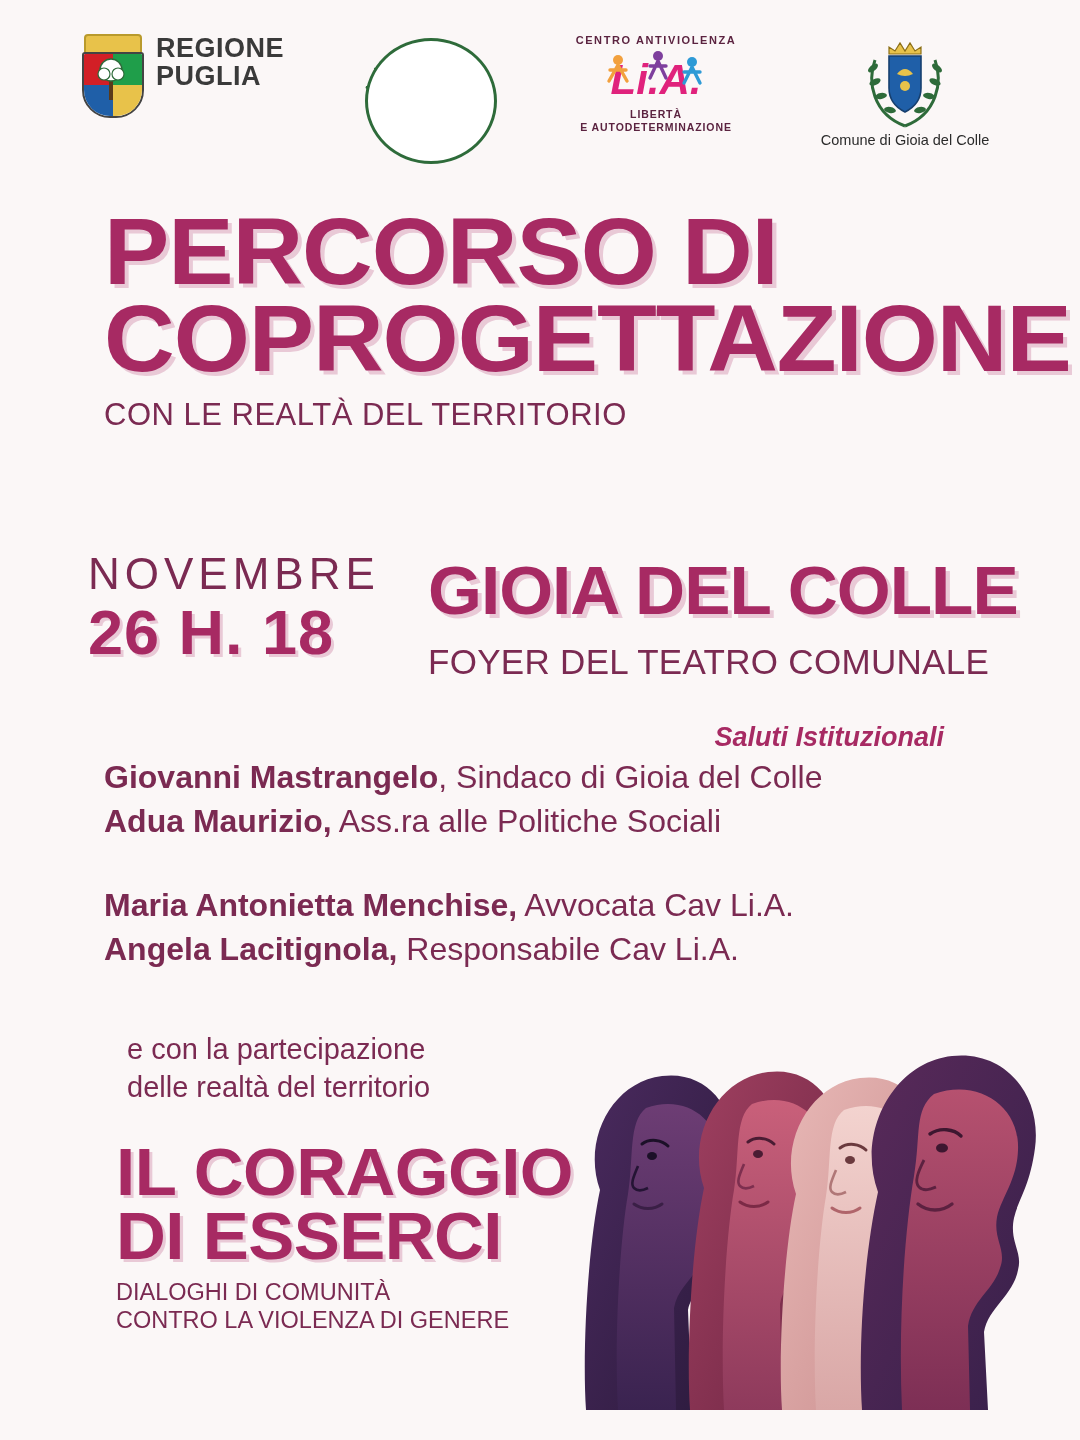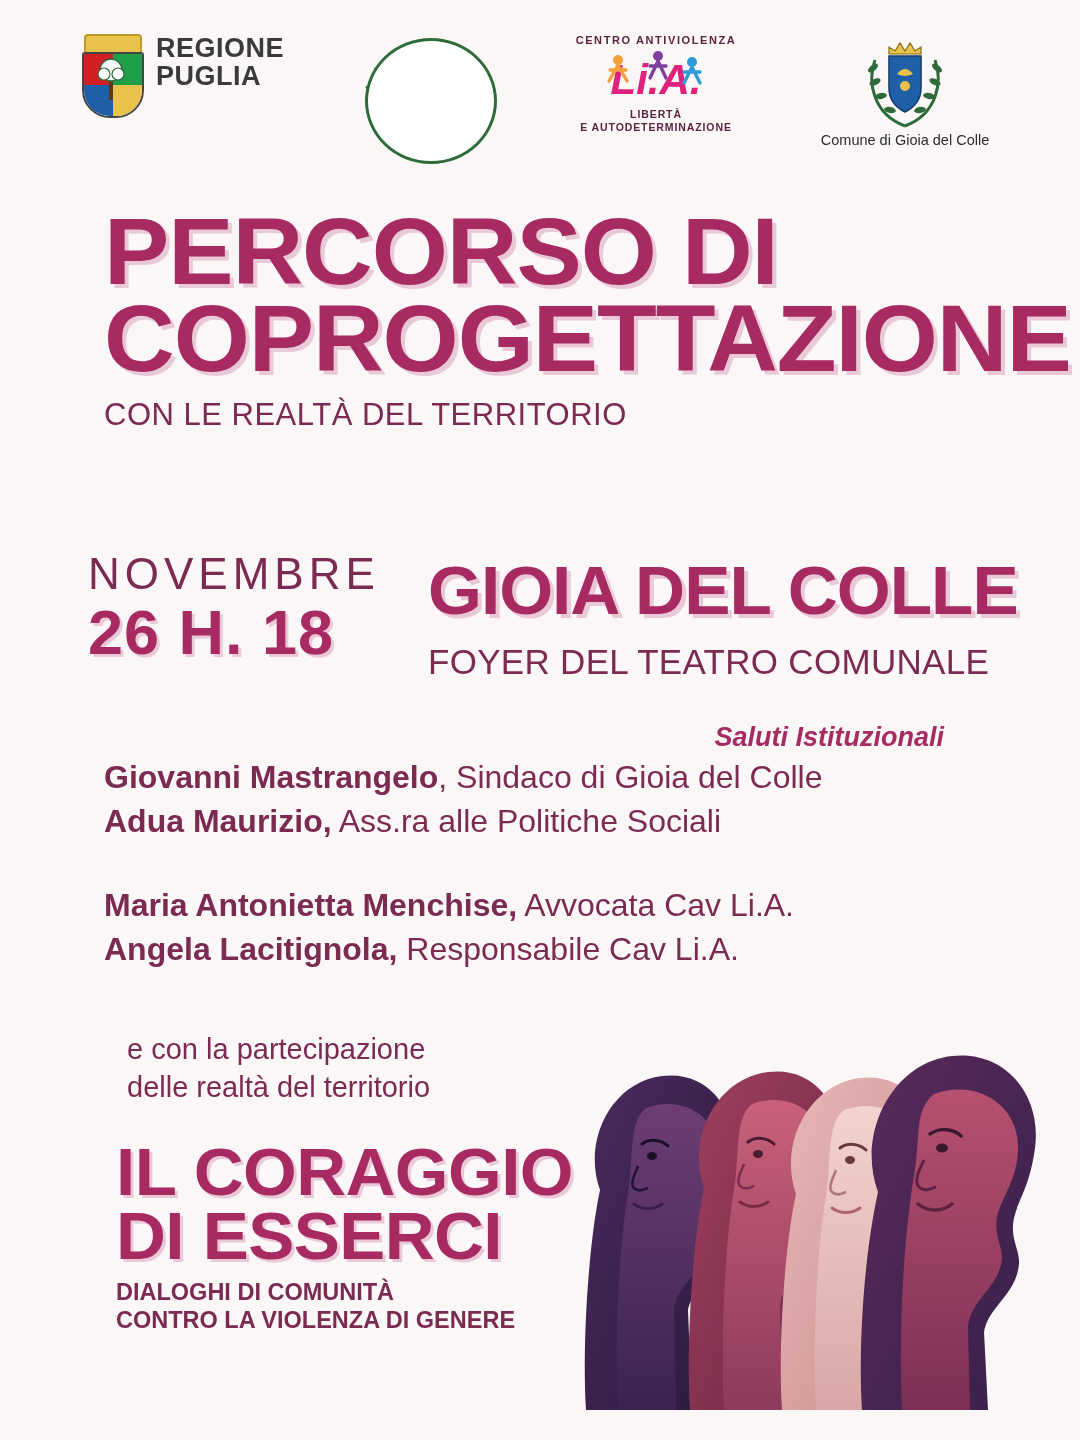--- a/index.html
+++ b/index.html
@@ -263,21 +263,21 @@
     letter-spacing: -0.5px;
     color: #a72a63;
     text-shadow: 3px 3px 0 rgba(167,42,99,0.22);
     transform: scaleX(1.03);
     transform-origin: left center;
     white-space: pre-line;
   }
   .bt-sub {
     margin-top: 12px;
     font-size: 23.5px;
-    font-weight: bold;
+    font-weight: normal;
     line-height: 1.18;
     color: #7b2a52;
     white-space: pre-line;
   }
 
   
   .faces {
     position: absolute;
     right: 18px;
     bottom: 30px;

